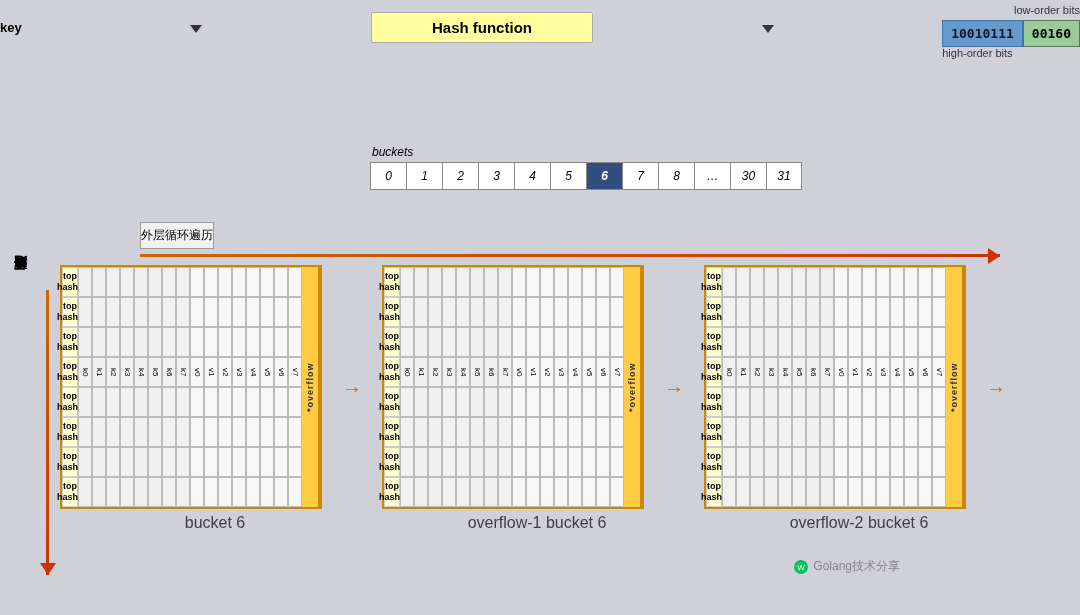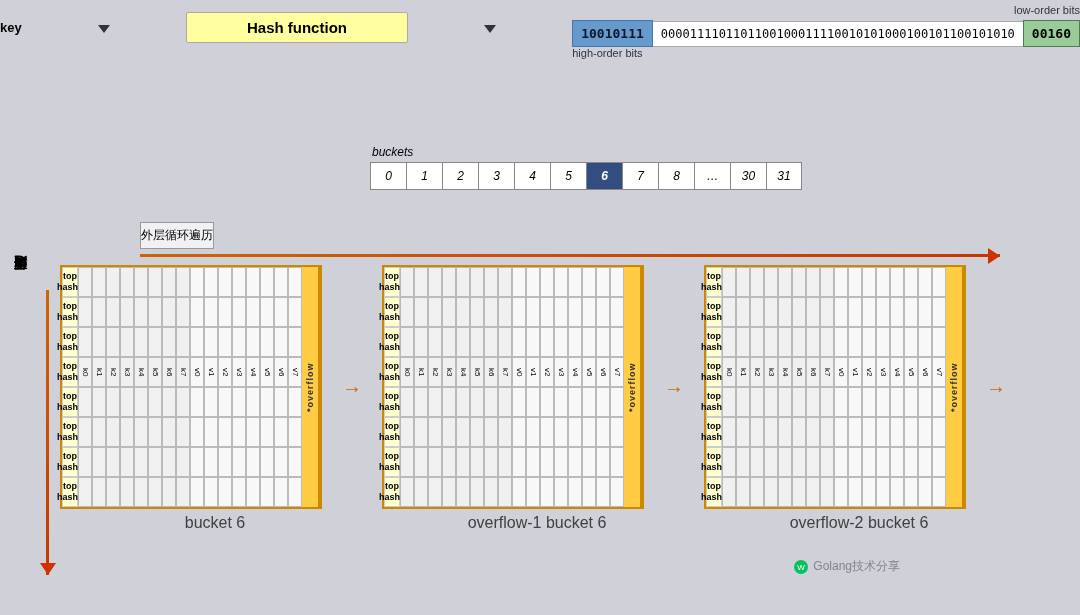--- a/index.html
+++ b/index.html
@@ -333,21 +333,20 @@
 <div class="top-section">
   <div class="key-label">key</div>
   <div class="arrow-down"></div>
   <div class="hash-function-box">Hash function</div>
   <div class="arrow-down"></div>
 
   <div class="binary-row" style="position:relative; margin-top:10px;">
     <span class="high-order-label">high-order bits</span>
     <span class="low-order-label">low-order bits</span>
     <div class="high-bits">10010111</div>
-    <div class="middle-bits">0000111101101100100011110010101000100101100101010</div>
     <div class="low-bits">00160</div>
   </div>
 </div>
 
 <div style="position:absolute; top:145px; left:370px;font-style:italic;">
   <div class="buckets-label">buckets</div>
   <div class="buckets-row" id="buckets-row">
       <div class="bucket-cell">0</div>
       <div class="bucket-cell">1</div>
       <div class="bucket-cell">2</div>

